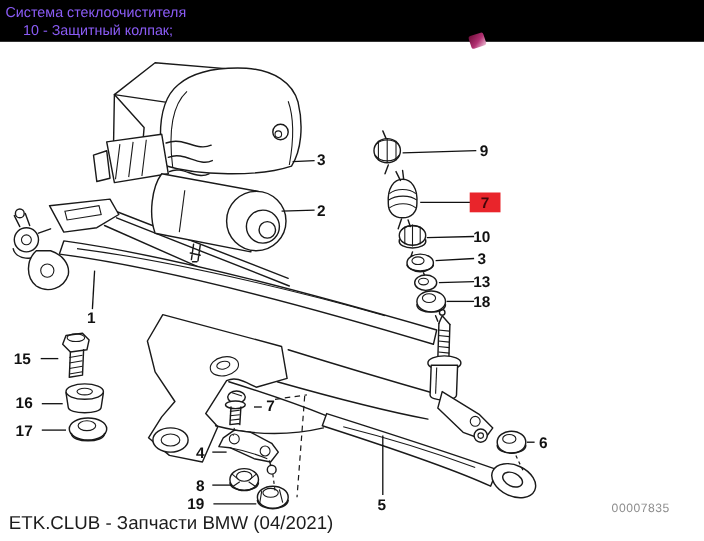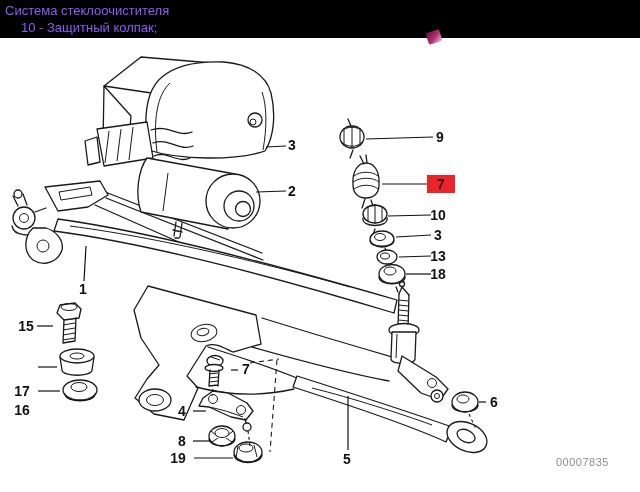--- a/index.html
+++ b/index.html
@@ -257,23 +257,24 @@
       <div class="callout" style="left: 333px; top: 450px;">5</div>
       <div class="callout" style="left: 480px; top: 393px;">6</div>
       <div class="callout" style="left: 232px; top: 360px;">7</div>
       <div class="callout" style="left: 168px; top: 432px;">8</div>
       <div class="callout" style="left: 426px; top: 128px;">9</div>
       <div class="callout highlighted" style="left: 427px; top: 175px;">7</div>
       <div class="callout" style="left: 424px; top: 206px;">10</div>
       <div class="callout" style="left: 424px; top: 226px;">3</div>
       <div class="callout" style="left: 424px; top: 247px;">13</div>
       <div class="callout" style="left: 424px; top: 265px;">18</div>
-      <div class="callout" style="left: 12px; top: 317px;">15</div>
-      <div class="callout" style="left: 8px; top: 357px; margin-top: 44px;">16</div>
+      <div class="callout" style="left: 0; top: 317px; text-align: right;">15</div>
+      <div class="callout" style="left: 8px; top: 357px;">16</div>
       <div class="callout" style="left: 8px; top: 382px;">17</div>
       <div class="callout" style="left: 164px; top: 449px;">19</div>
     </div>
 
   <div class="cursor-artifact"></div>
 
+  <div class="footer-brand">ETK.CLUB - Запчасти BMW (04/2021)</div>
   <div class="doc-number">00007835</div>
 
 </div>
 
 </body></html>

